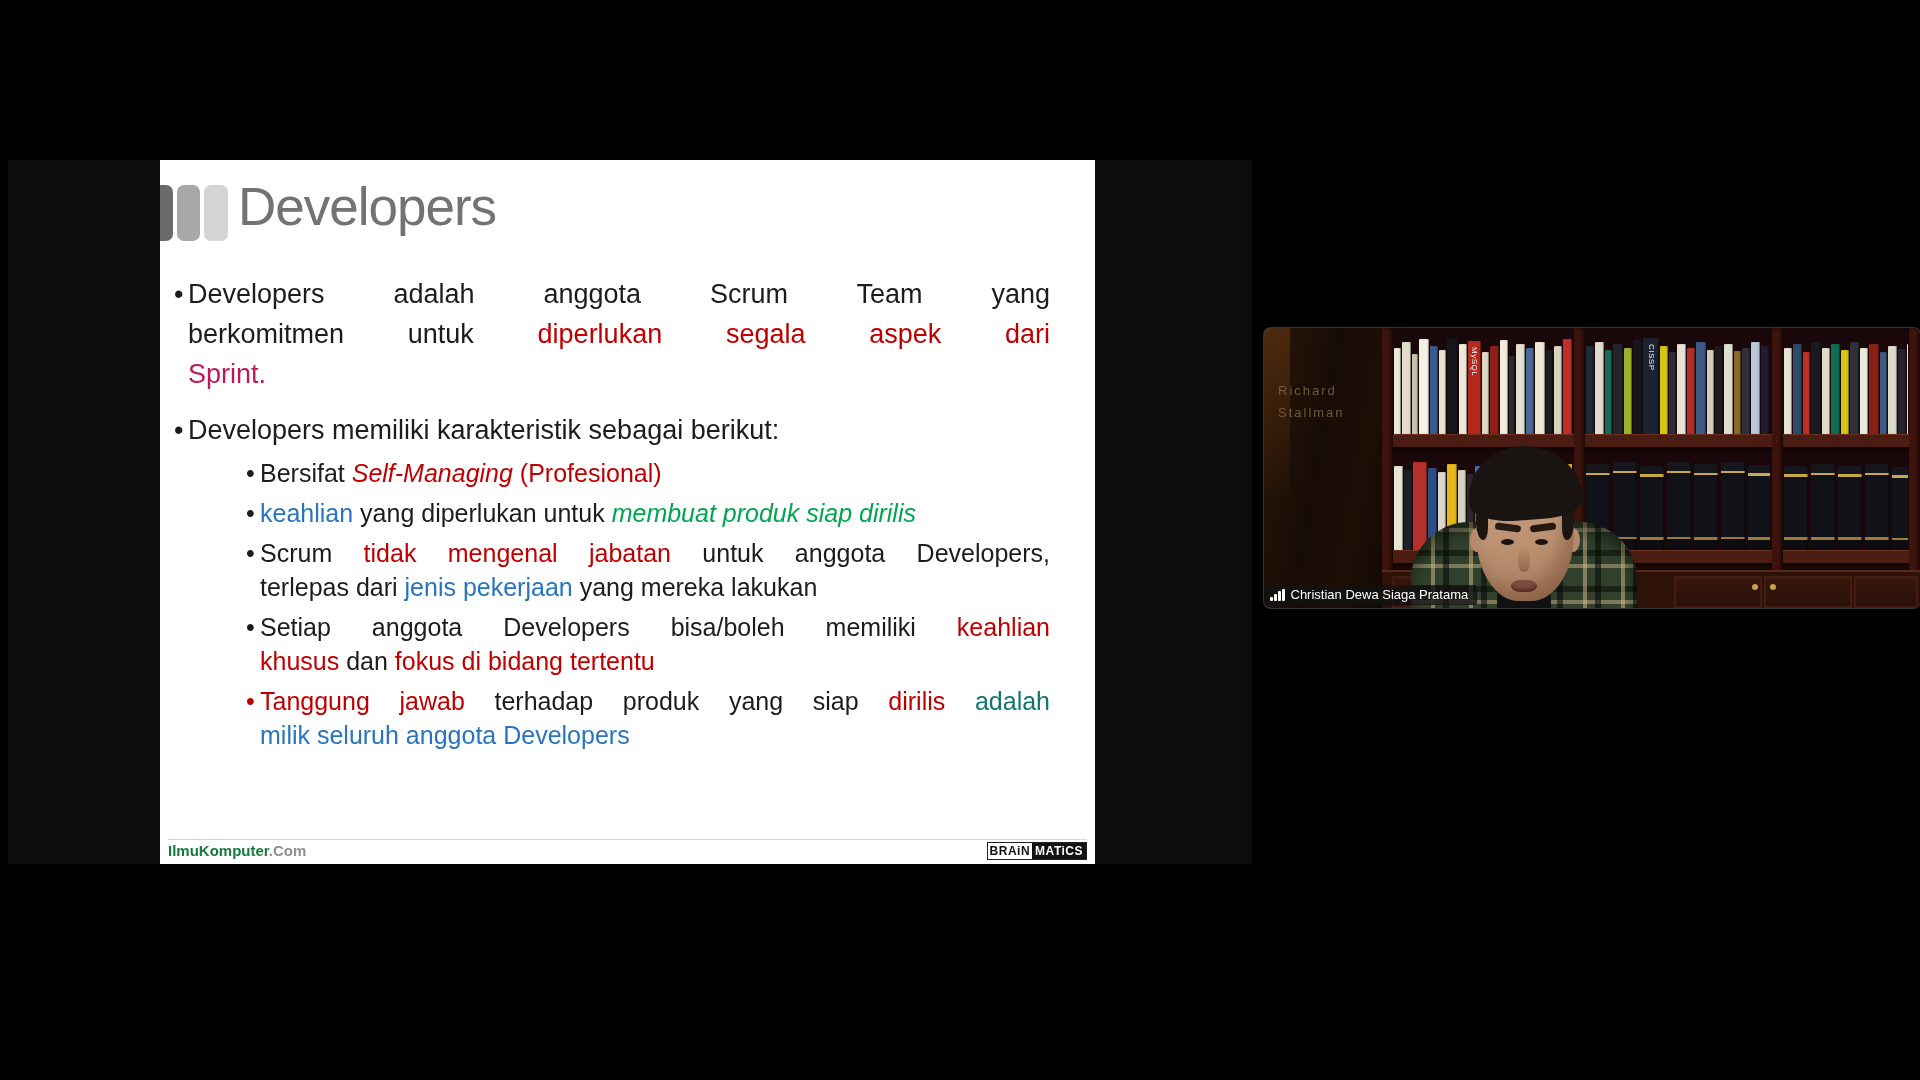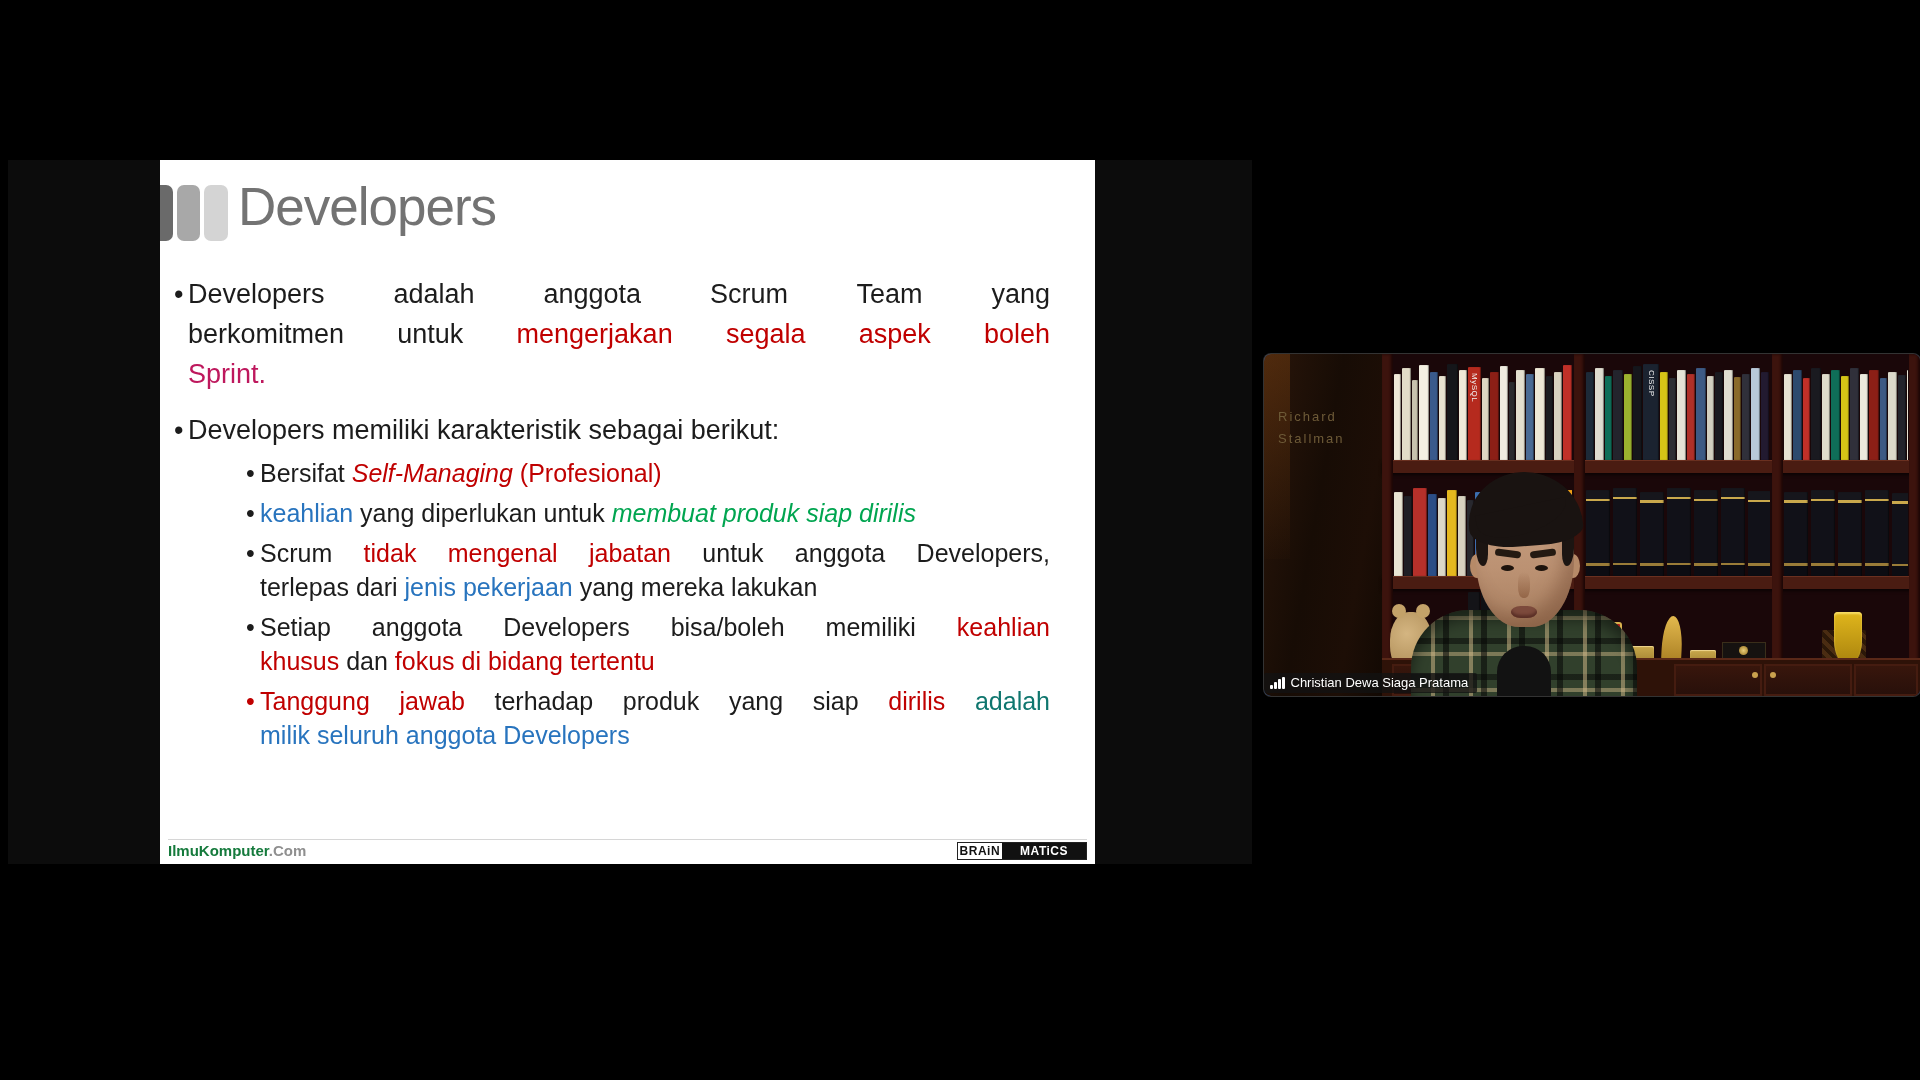--- a/index.html
+++ b/index.html
@@ -31,25 +31,25 @@
 
   .slide-footer{position:absolute;left:8px;right:8px;bottom:3px;height:21px;
     border-top:1px solid #d6d6d6;display:flex;align-items:center;}
   .brand-left{font-size:15px;font-weight:bold;}
   .brand-left .ik{color:#157a3c;}
   .brand-left .ikc{color:#8f8f8f;}
   .page-num{position:absolute;left:0;right:0;text-align:center;font-size:14px;color:#8a8a8a;}
   .brainmatics{position:absolute;right:0;top:2px;display:flex;border:1px solid #222;
     font-size:12px;font-weight:bold;letter-spacing:.5px;line-height:16px;}
   .bm-a{background:#fff;color:#111;padding:0 2px;}
-  .bm-b{background:#111;color:#fff;padding:0 18px;}
-
-  
-  .webcam{position:absolute;left:1264px;top:328px;width:656px;height:342px;border-radius:7px;
-    overflow:hidden;background:#3b82f6;box-shadow:0 0 0 1px #333;margin-top:26px;}
+  .bm-b{background:#111;color:#fff;padding:0 3px;}
+
+  
+  .webcam{position:absolute;left:1264px;top:328px;width:656px;height:280px;border-radius:7px;
+    overflow:hidden;background:#3b82f6;box-shadow:0 0 0 1px #333;}
   
   .cam-left{position:absolute;left:0;top:0;width:118px;height:100%;
     background:linear-gradient(100deg,#2a160a 0%,#170c05 45%,#1d0e06 75%,#120903 100%);}
   .cam-left::before{content:"";position:absolute;left:0;top:0;width:26px;height:60%;
     background:linear-gradient(180deg,rgba(150,80,20,.35),rgba(80,40,10,.05));}
   .poster-text{position:absolute;left:14px;top:52px;width:100px;color:#6e5b38;font-size:13px;
     letter-spacing:2px;line-height:22px;}
   
   .cam-shelf{position:absolute;left:118px;right:0;top:0;bottom:0;background:#1a0709;}
   .board{position:absolute;left:0;right:0;height:12px;background:#4a1c12;
@@ -142,21 +142,21 @@
         <div class="pills">
           <span class="pill pill1"></span>
           <span class="pill pill2"></span>
           <span class="pill pill3"></span>
         </div>
         <h1 class="slide-title">Developers</h1>
       </div>
       <ul class="bullets" id="bullet-list">
           <li class="blt lvl1 first" style="--bullet: #1c1c1c;">
             <div class="tline"><span style="color: rgb(28, 28, 28);">Developers adalah anggota Scrum Team yang</span></div>
-            <div class="tline"><span style="color: rgb(28, 28, 28);">berkomitmen untuk </span><span style="color: rgb(192, 0, 0);">mengerjakan segala aspek boleh</span></div>
+            <div class="tline"><span style="color: rgb(28, 28, 28);">berkomitmen untuk </span><span style="color: rgb(192, 0, 0);">diperlukan segala aspek dari</span></div>
             <div class="tline last"><span style="color: #be185d;">Sprint.</span></div>
           </li>
           <li class="blt lvl1" style="--bullet: #1c1c1c;">
             <div class="tline last"><span style="color: rgb(28, 28, 28);">Developers memiliki karakteristik sebagai berikut:</span></div>
           </li>
           <li class="blt lvl2" style="--bullet: #1c1c1c;">
             <div class="tline last"><span style="color: rgb(28, 28, 28);">Bersifat </span><span style="color: rgb(192, 0, 0); font-style: italic;">Self-Managing</span><span style="color: rgb(192, 0, 0);"> (Profesional)</span></div>
           </li>
           <li class="blt lvl2" style="--bullet: #1c1c1c;">
             <div class="tline last"><span style="color: rgb(40, 116, 190);">keahlian</span><span style="color: rgb(28, 28, 28);"> yang diperlukan untuk </span><span style="color: rgb(0, 165, 80); font-style: italic;">membuat produk siap dirilis</span></div>

